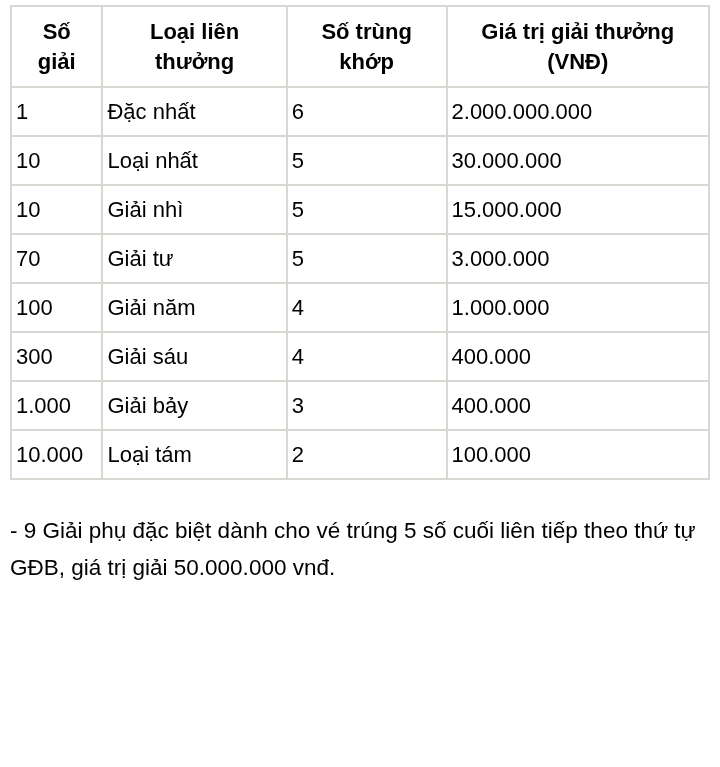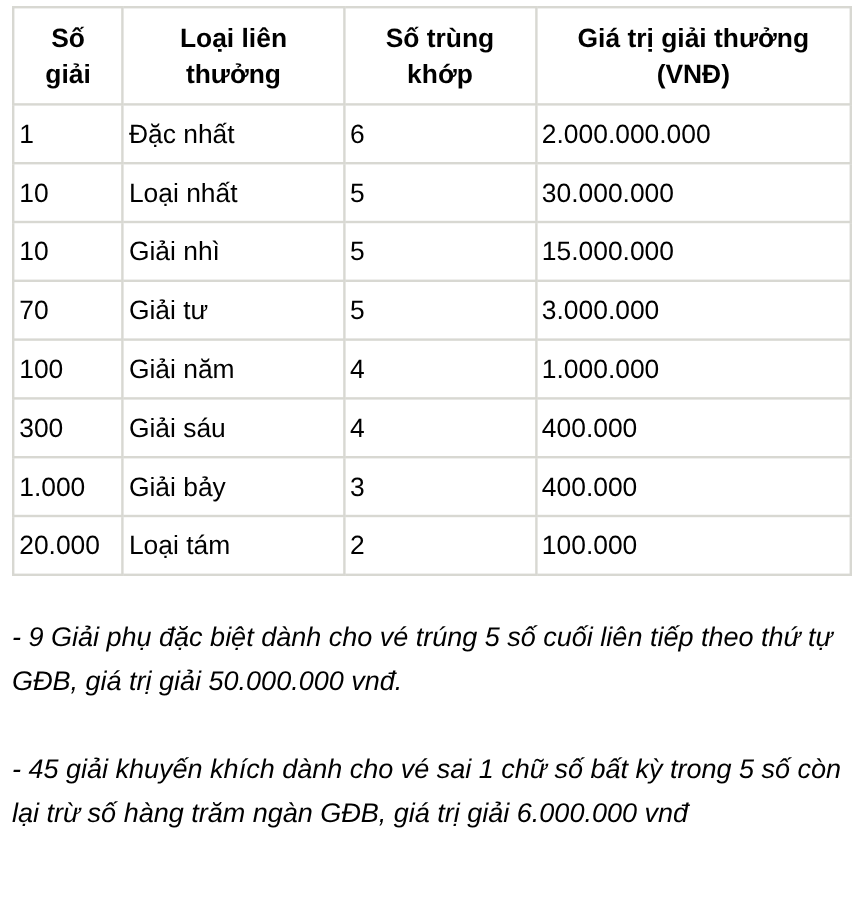--- a/index.html
+++ b/index.html
@@ -49,21 +49,20 @@
   .notes {
     width: 702px;
     margin-top: 33px;
   }
   .note {
     margin: 0 0 0 0;
     font-size: 22.5px;
     line-height: 1.64;
     font-weight: normal;
     color: #000000;
-    font-style: italic;
   }
   .note + .note {
     margin-top: 36px;
   }
 </style>
 </head>
 <body>
 
 <div class="page">
 
@@ -119,26 +118,25 @@
           <td>4</td>
           <td>400.000</td>
         </tr>
         <tr>
           <td>1.000</td>
           <td>Giải bảy</td>
           <td>3</td>
           <td>400.000</td>
         </tr>
         <tr>
-          <td>20.000</td>
+          <td>10.000</td>
           <td>Loại tám</td>
           <td>2</td>
           <td>100.000</td>
         </tr>
       </tbody>
   </table>
 
   <div class="notes">
     <p class="note">- 9 Giải phụ đặc biệt dành cho vé trúng 5 số cuối liên tiếp theo thứ tự GĐB, giá trị giải 50.000.000 vnđ.</p>
-    <p class="note">- 45 giải khuyến khích dành cho vé sai 1 chữ số bất kỳ trong 5 số còn lại trừ số hàng trăm ngàn GĐB, giá trị giải 6.000.000 vnđ</p>
   </div>
 
 </div>
 
 </body></html>

